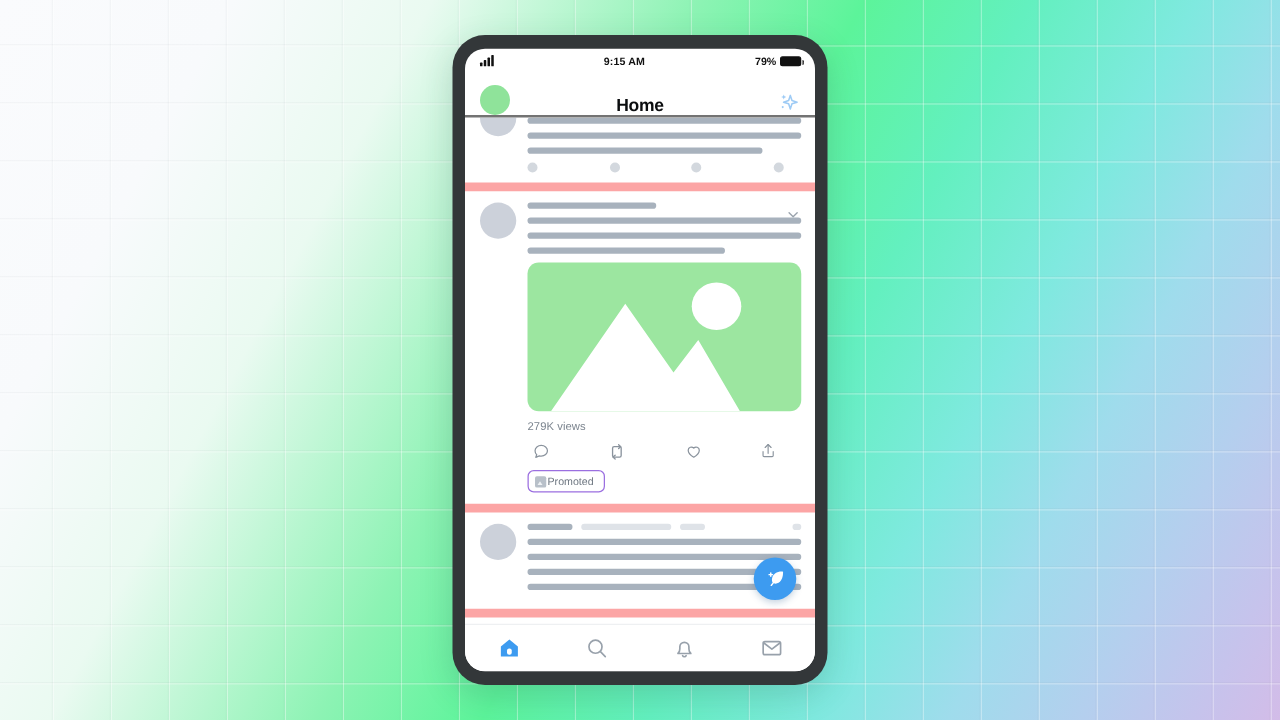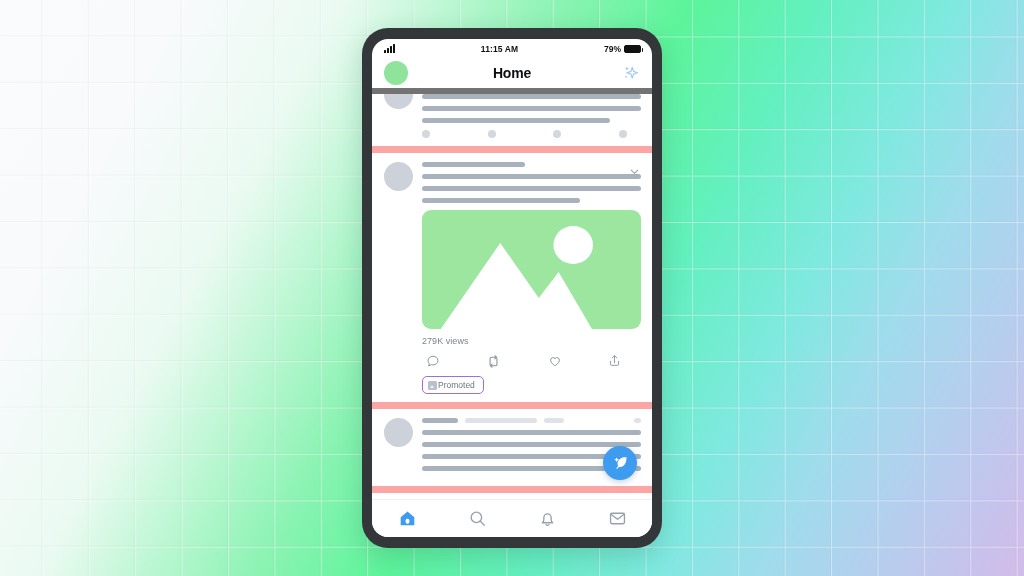--- a/index.html
+++ b/index.html
@@ -99,23 +99,23 @@
     right: -3px; top: 2px;
     width: 1.5px; height: 4px;
     background: #111;
     border-radius: 0 1px 1px 0;
   }
 
   
   .appbar {
     flex: 0 0 36px;
     display: flex;
-    align-items: center;
+    align-items: flex-end;
     padding: 0 11px 0 12px;
-    border-bottom: 6px solid #737373;
+    border-bottom: 2px solid #737373;
     background: #fff;
     position: relative;
     z-index: 5;
   }
   .avatar-top {
     width: 24px; height: 24px;
     border-radius: 50%;
     background: #8fe39a;
   }
   .appbar-title {
@@ -283,21 +283,21 @@
 <div id="phone">
   <div id="screen">
 
     <div class="statusbar">
       <span class="sb-left">
         <i class="sb-bar" style="height:3px"></i>
         <i class="sb-bar" style="height:5px"></i>
         <i class="sb-bar" style="height:7px"></i>
         <i class="sb-bar" style="height:9px"></i>
       </span>
-      <span class="sb-center">11:15 AM</span>
+      <span class="sb-center">9:15 AM</span>
       <span class="sb-right">
         <span>79%</span>
         <i class="batt"></i>
       </span>
     </div>
 
     <div class="appbar">
       <div class="avatar-top"></div>
       <div class="appbar-title">Home</div>
       <div class="sparkle-btn">

